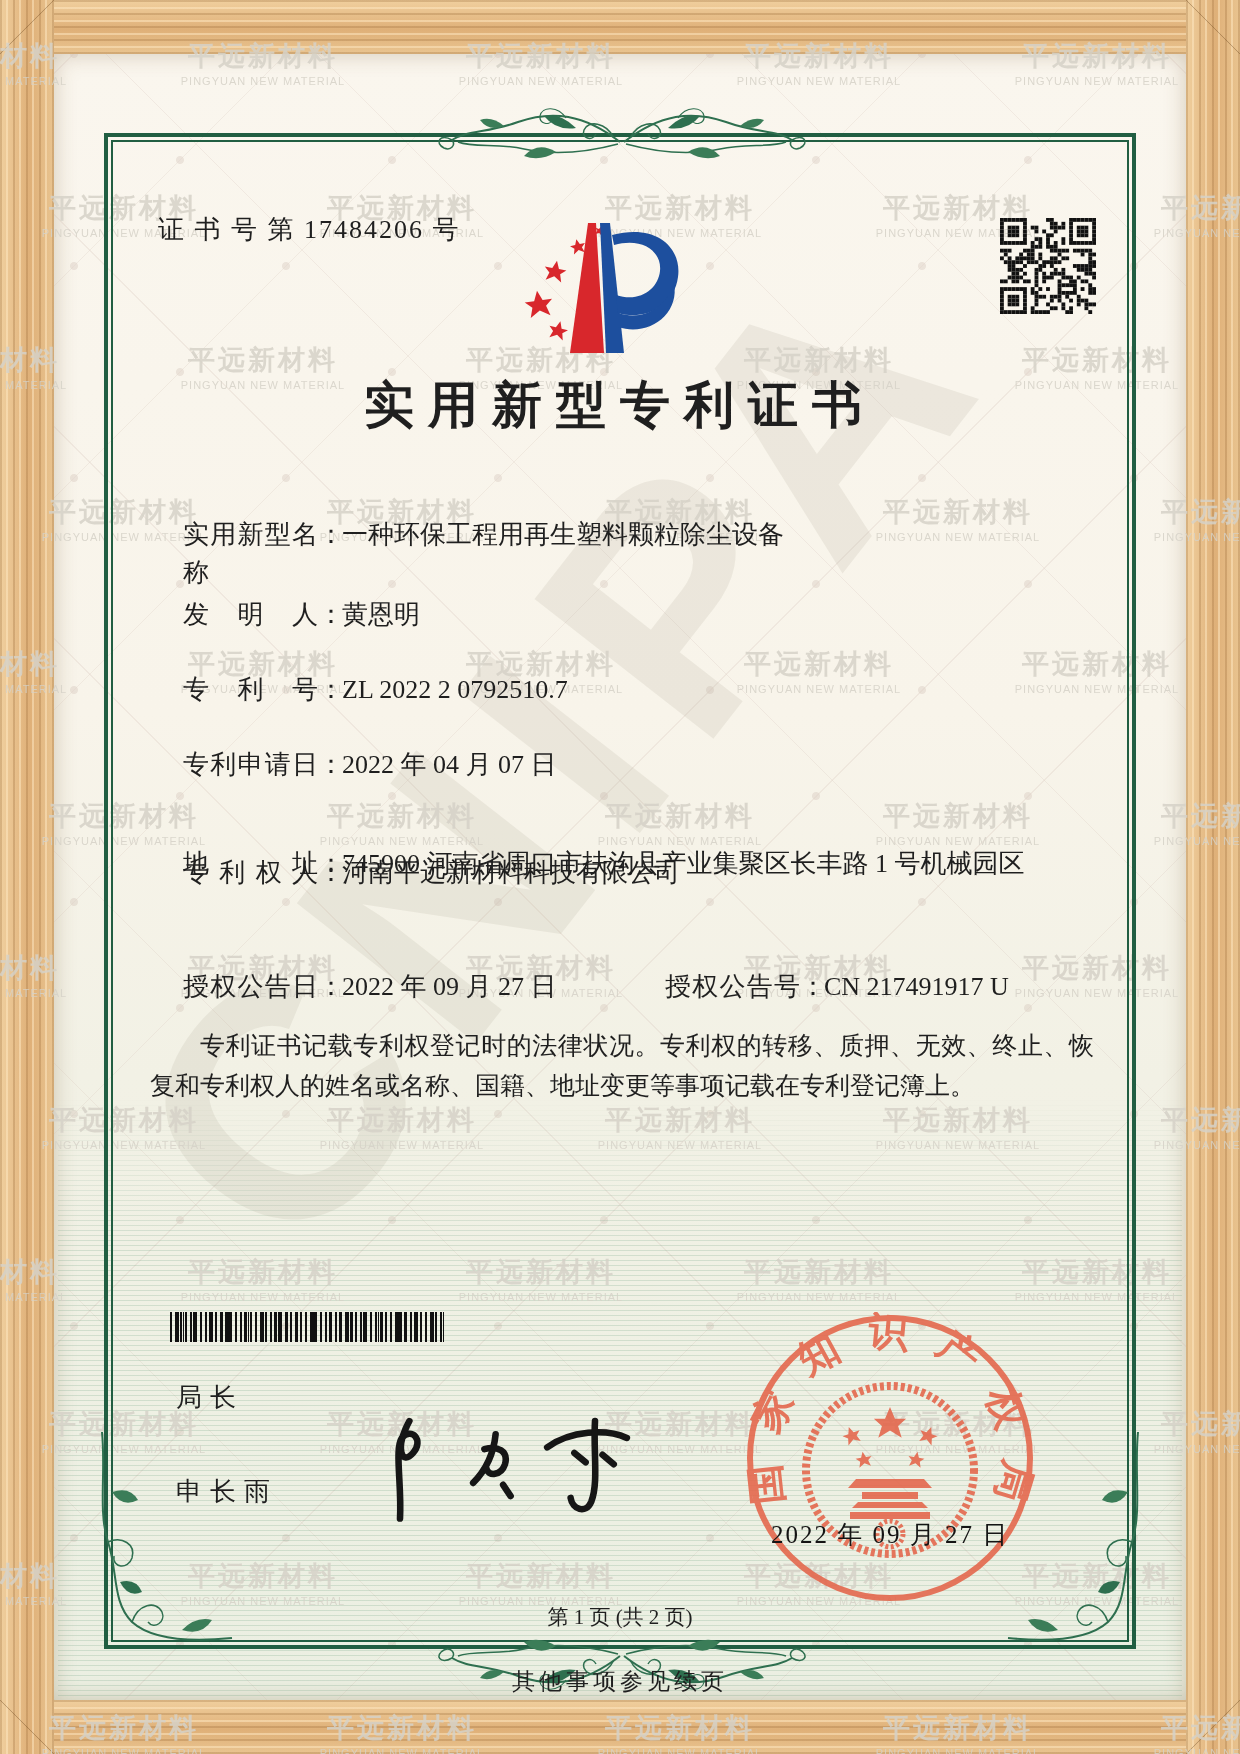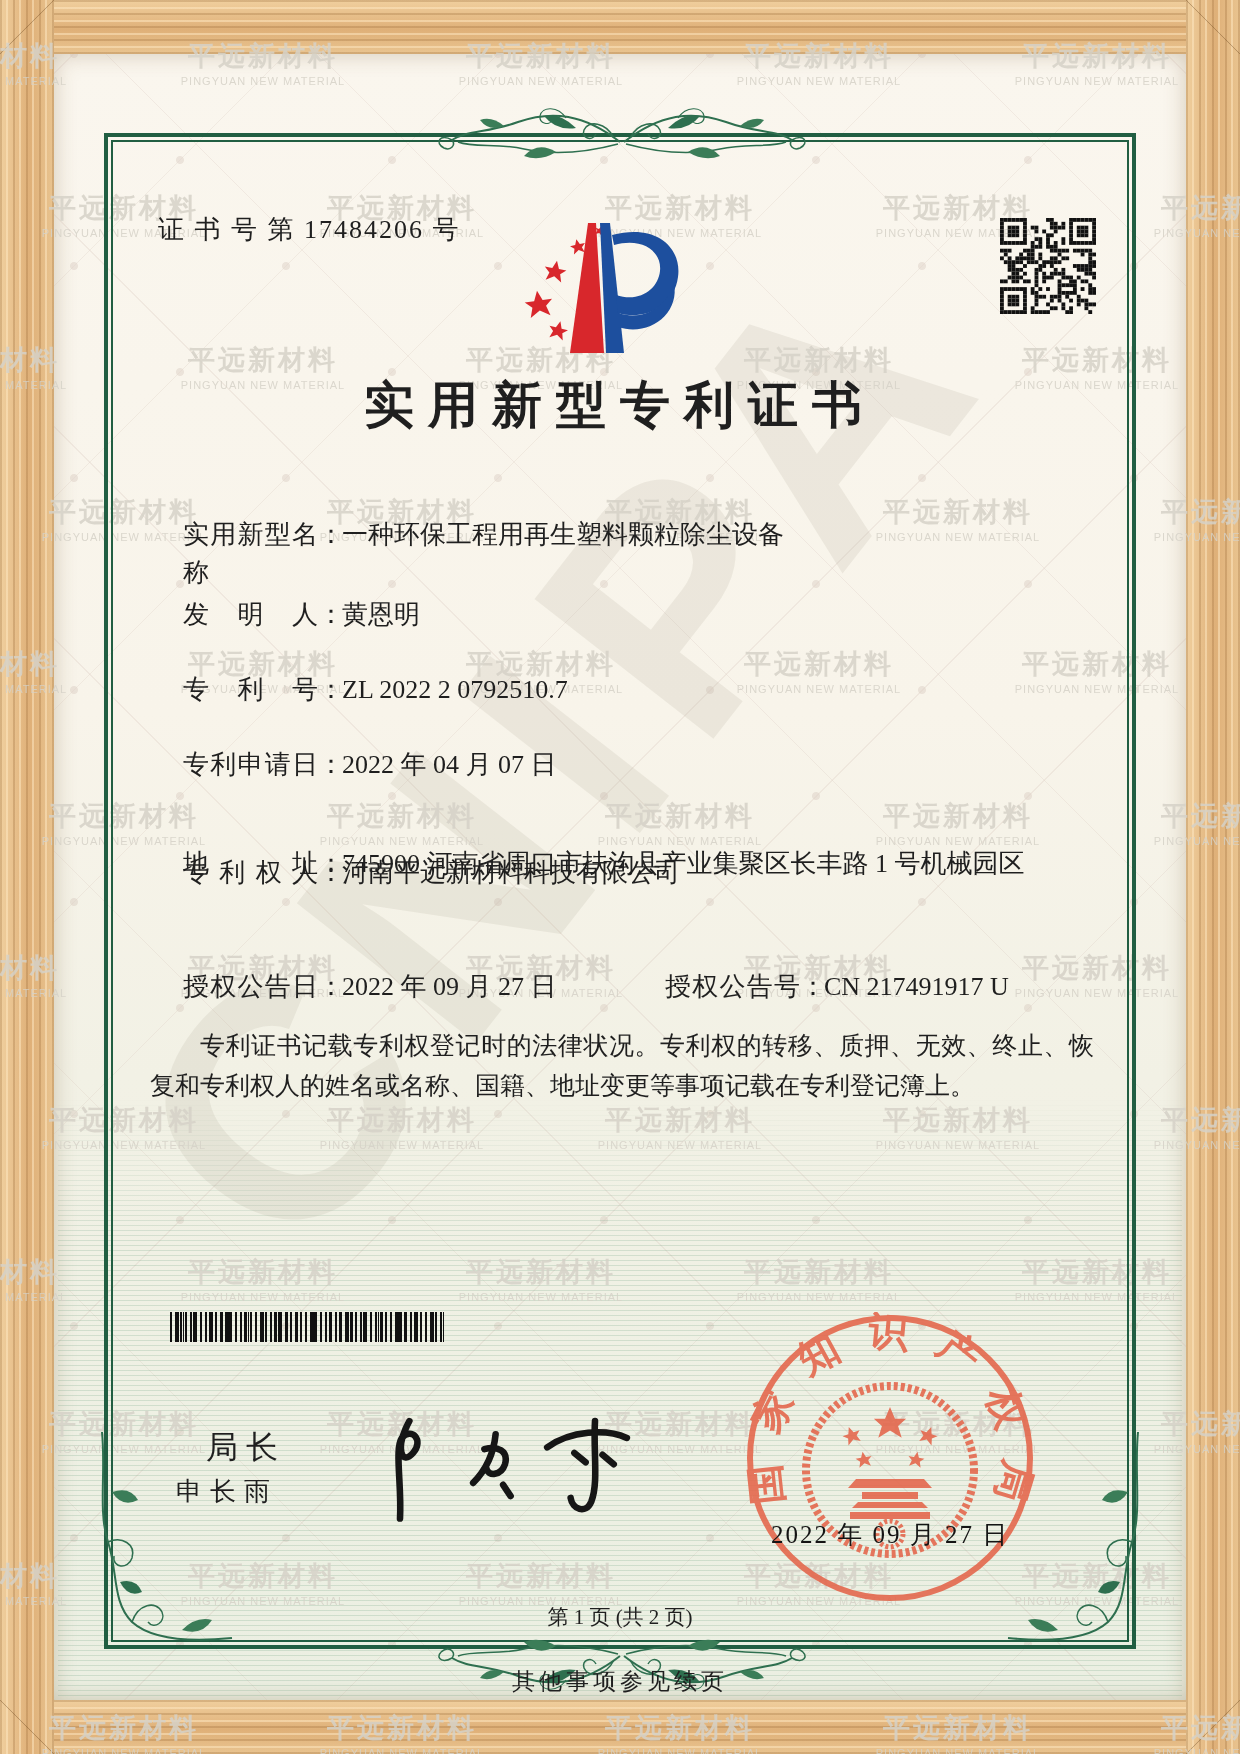--- a/index.html
+++ b/index.html
@@ -64,21 +64,21 @@
   .grantrow{position:absolute;left:158px;top:968px;width:950px;font-size:26px;line-height:38px;z-index:6;}
   .grantrow .g1{position:absolute;left:0;display:flex;}
   .grantrow .g2{position:absolute;left:482px;display:flex;}
   .bodytext{position:absolute;left:150px;top:1026px;width:944px;z-index:6;}
   .bodytext p{margin:0;font-size:25px;line-height:40px;text-indent:2em;text-align:justify;}
   .barcode{position:absolute;left:170px;top:1312px;width:274px;height:30px;z-index:6;
     background-image:
       repeating-linear-gradient(90deg,#101010 0 2px,rgba(0,0,0,0) 2px 5px),
       repeating-linear-gradient(90deg,#101010 0 1px,rgba(0,0,0,0) 1px 13px),
       repeating-linear-gradient(90deg,rgba(0,0,0,0) 0 6px,#101010 6px 9px,rgba(0,0,0,0) 9px 17px);}
-  .signer-title{position:absolute;left:176px;top:1426px;font-size:32px;letter-spacing:8px;z-index:6;margin-left:30px;}
+  .signer-title{position:absolute;left:176px;top:1380px;font-size:26px;letter-spacing:8px;z-index:6;}
   .signer-name{position:absolute;left:176px;top:1474px;font-size:26px;letter-spacing:8px;z-index:6;}
   .signature{position:absolute;left:355px;top:1392px;z-index:6;}
   .seal{position:absolute;left:744px;top:1312px;width:292px;height:292px;z-index:7;opacity:.88;}
   .sealdate{position:absolute;left:744px;top:1518px;width:292px;text-align:center;font-size:25px;
     letter-spacing:2px;z-index:8;color:#141414;}
   .pagenum{position:absolute;left:0;top:1603px;width:100%;text-align:center;font-size:21px;z-index:6;}
   .contnote{position:absolute;left:0;top:1666px;width:100%;text-align:center;font-size:23px;
     letter-spacing:4px;z-index:6;}
 </style>
 </head>

